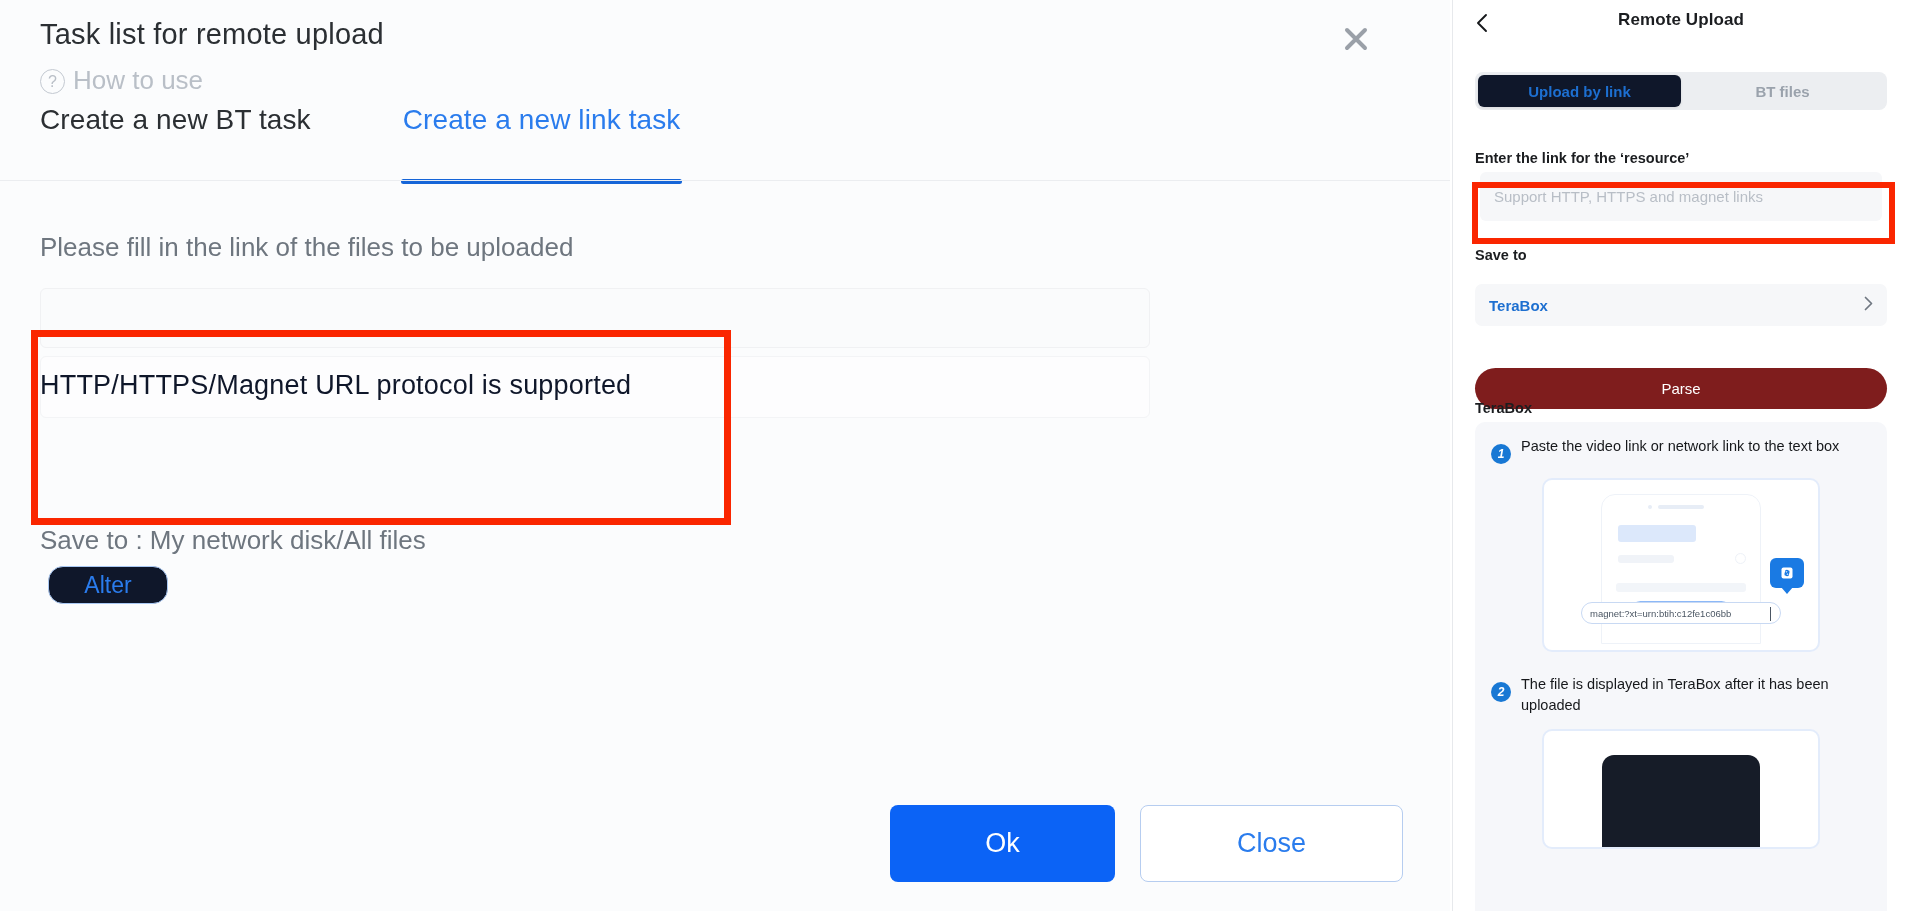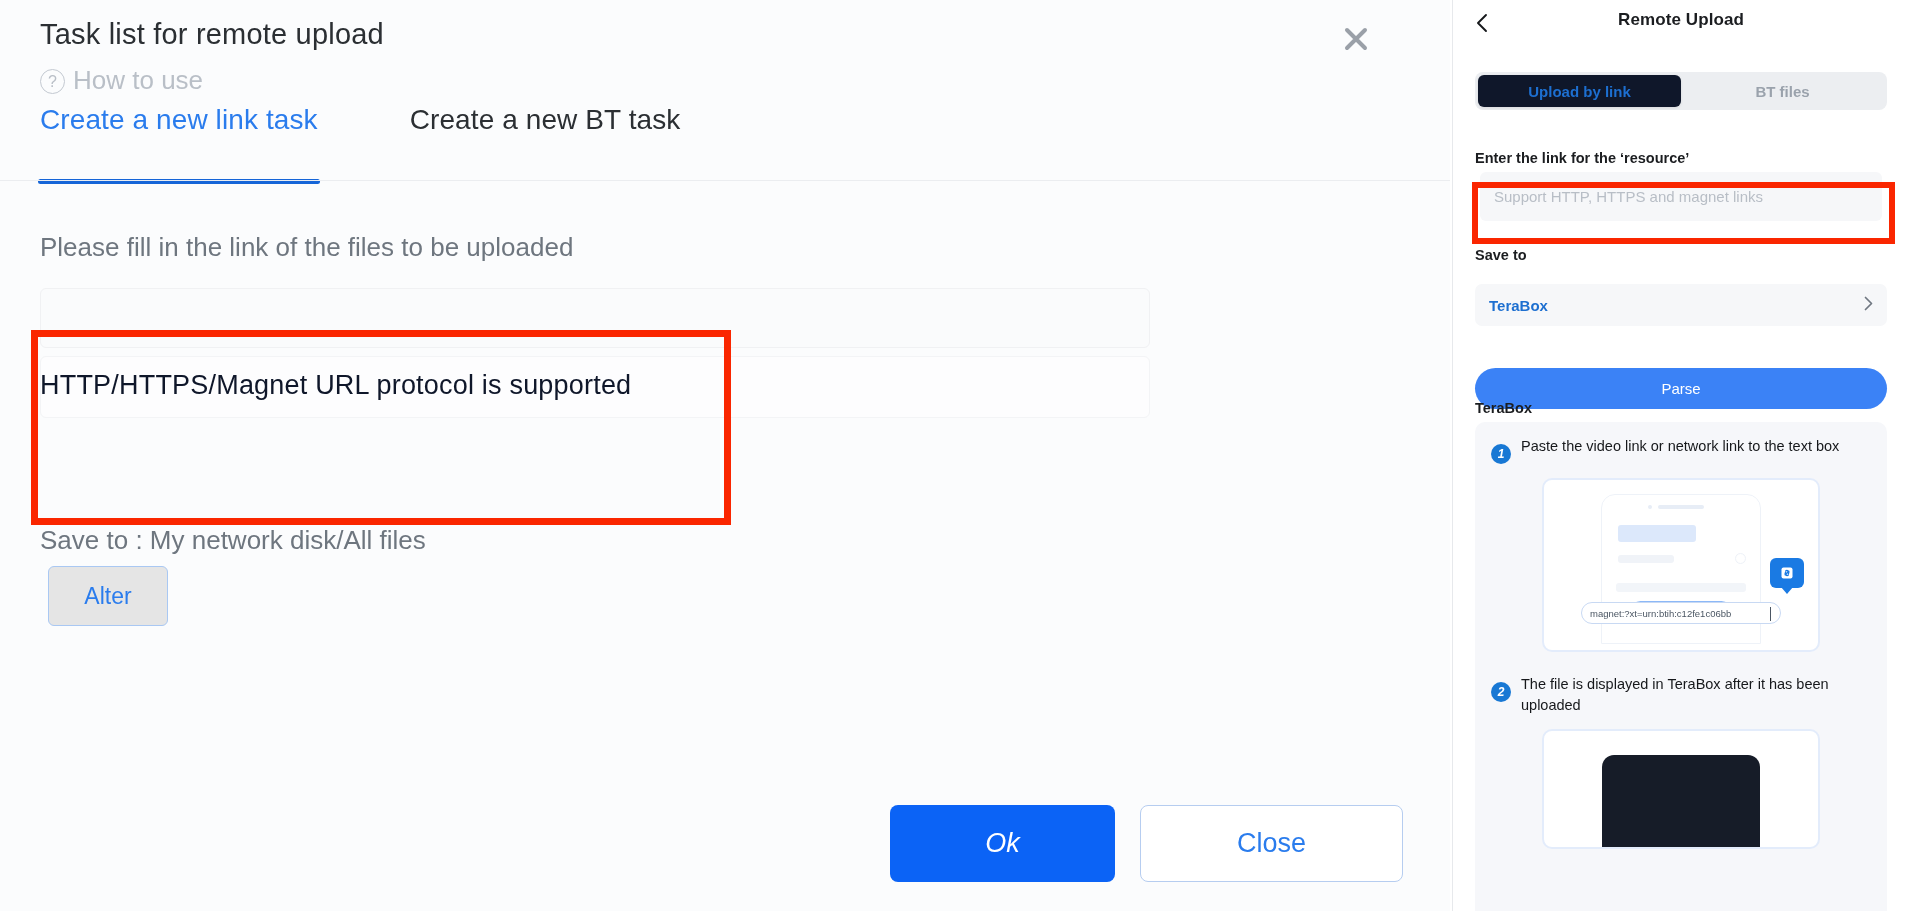--- a/index.html
+++ b/index.html
@@ -84,37 +84,36 @@
     letter-spacing: .2px;
   }
 
   
   .saveto-text {
     position: absolute; left: 40px; top: 525px;
     font-size: 26px; color: #6e767f;
   }
   .alter-btn {
     position: absolute; left: 48px; top: 566px;
-    width: 120px; height: 60px;
-    border: 1px solid #a9c8f3; border-radius: 6px; background: #e5e5e5;
+    width: 120px; height: 38px;
+    border: 1px solid #a9c8f3; border-radius: 15px; background: #0f172a;
     color: #2a7ced; font-size: 23px;
     display: flex; align-items: center; justify-content: center;
     cursor: pointer;
     font-family: "Liberation Sans", sans-serif;
   }
 
   
   .ok-btn {
     position: absolute; left: 890px; top: 805px;
     width: 225px; height: 77px; border-radius: 8px;
     background: #0b63f6; color: #ffffff; border: none;
     font-size: 27px; cursor: pointer;
     display: flex; align-items: center; justify-content: center;
     font-family: "Liberation Sans", sans-serif;
-    font-style: italic;
   }
   .close-btn {
     position: absolute; left: 1140px; top: 805px;
     width: 263px; height: 77px; border-radius: 8px;
     background: #ffffff; color: #2a7ced; border: 1px solid #b6cdf0;
     font-size: 27px; cursor: pointer;
     display: flex; align-items: center; justify-content: center;
     font-family: "Liberation Sans", sans-serif;
   }
 
@@ -178,21 +177,21 @@
     position: absolute; left: 22px; top: 284px;
     width: 412px; height: 42px;
     background: #f6f7f9; border-radius: 7px;
     display: flex; align-items: center; justify-content: space-between;
     padding: 0 14px; cursor: pointer;
   }
   .saveto-val { font-size: 15px; color: #1d6fd0; font-weight: 700; }
   .parse-btn {
     position: absolute; left: 22px; top: 368px;
     width: 412px; height: 41px; border-radius: 21px;
-    background: #3b82f6; color: #ffffff; border: none;
+    background: #7f1d1d; color: #ffffff; border: none;
     font-size: 15px; cursor: pointer;
     display: flex; align-items: center; justify-content: center;
     font-family: "Liberation Sans", sans-serif;
   }
 
   
   .tut-card {
     position: absolute; left: 22px; top: 422px;
     width: 412px; height: 500px;
     background: #f6f7fa; border-radius: 10px;
@@ -291,22 +290,22 @@
       </div>
     </div>
 
     <div class="close-x">
       <svg width="30" height="30" viewBox="0 0 30 30" aria-hidden="true">
         <path d="M6 6 L24 24 M24 6 L6 24" stroke="#9aa0a8" stroke-width="4" stroke-linecap="round"></path>
       </svg>
     </div>
 
     <div class="tabs">
+      <div class="tab">Create a new BT task</div>
       <div class="tab active">Create a new link task</div>
-      <div class="tab">Create a new BT task</div>
     </div>
     <div class="tab-rule"></div>
 
     <div class="fill-label">Please fill in the link of the files to be uploaded</div>
 
     <div class="link-input-outer"></div>
     <div class="link-input-outer2"></div>
     <div class="link-placeholder">HTTP/HTTPS/Magnet URL protocol is supported</div>
 
     <div class="saveto-text">Save to : My network disk/All files</div>

